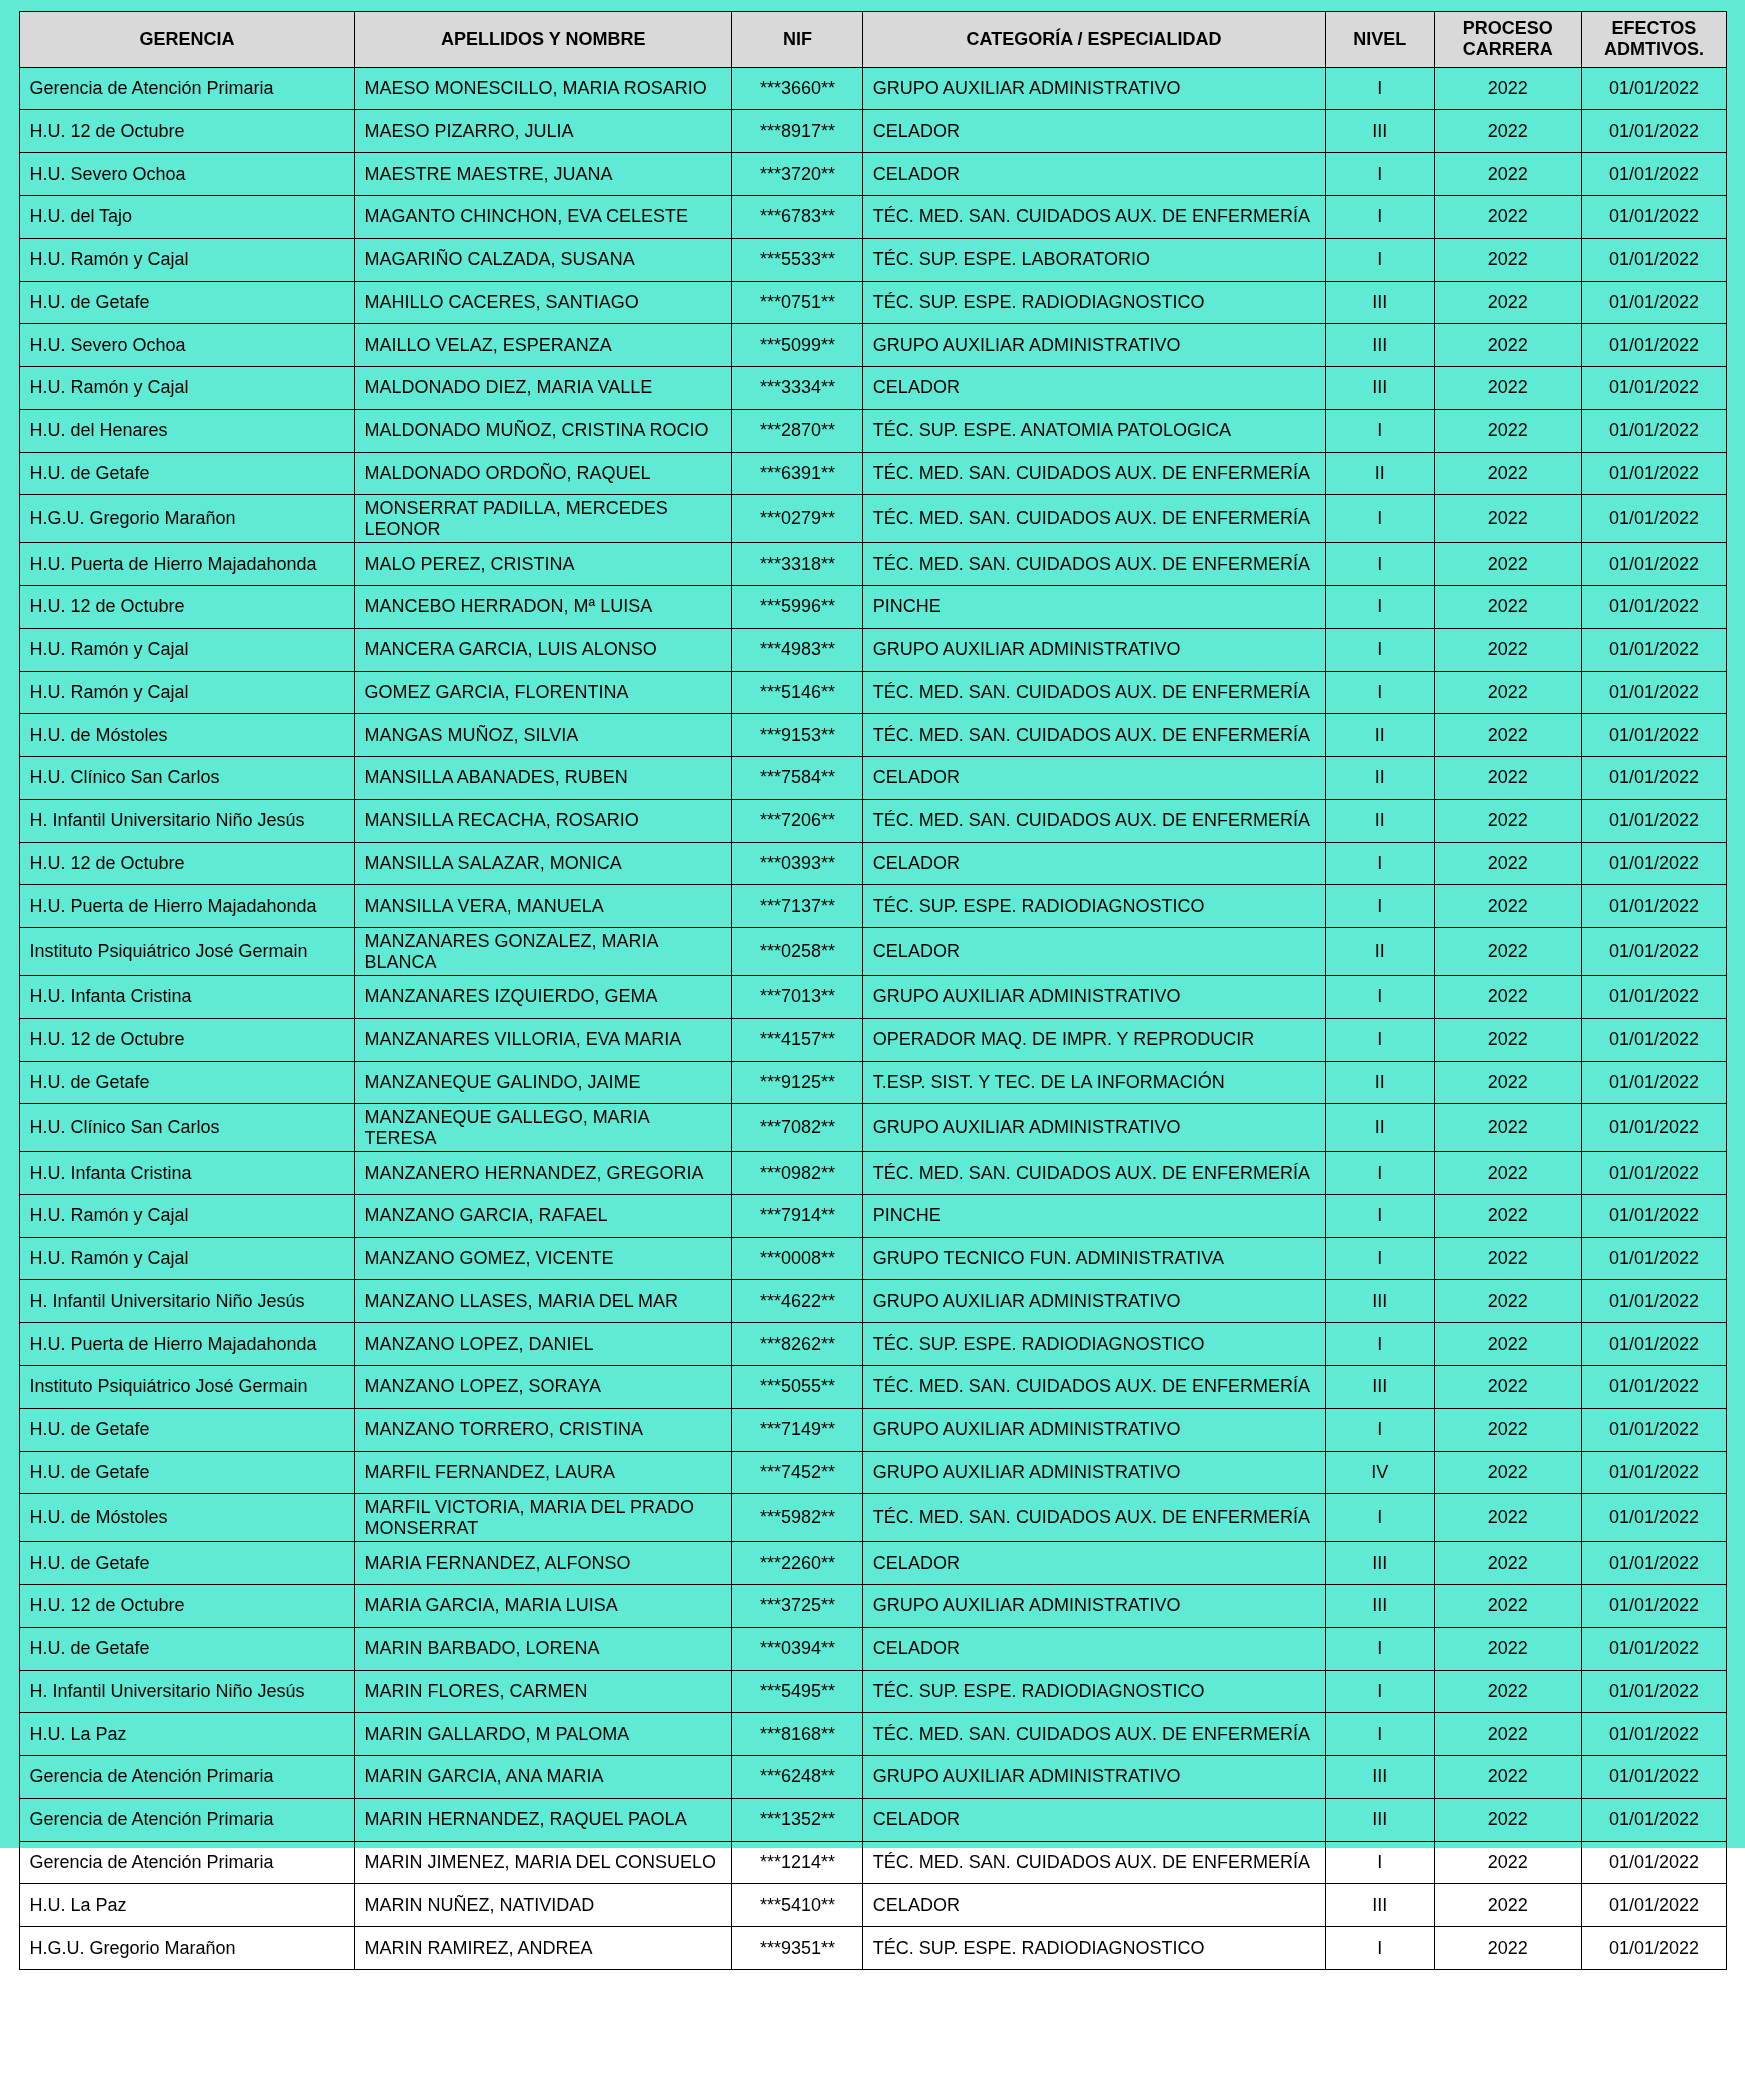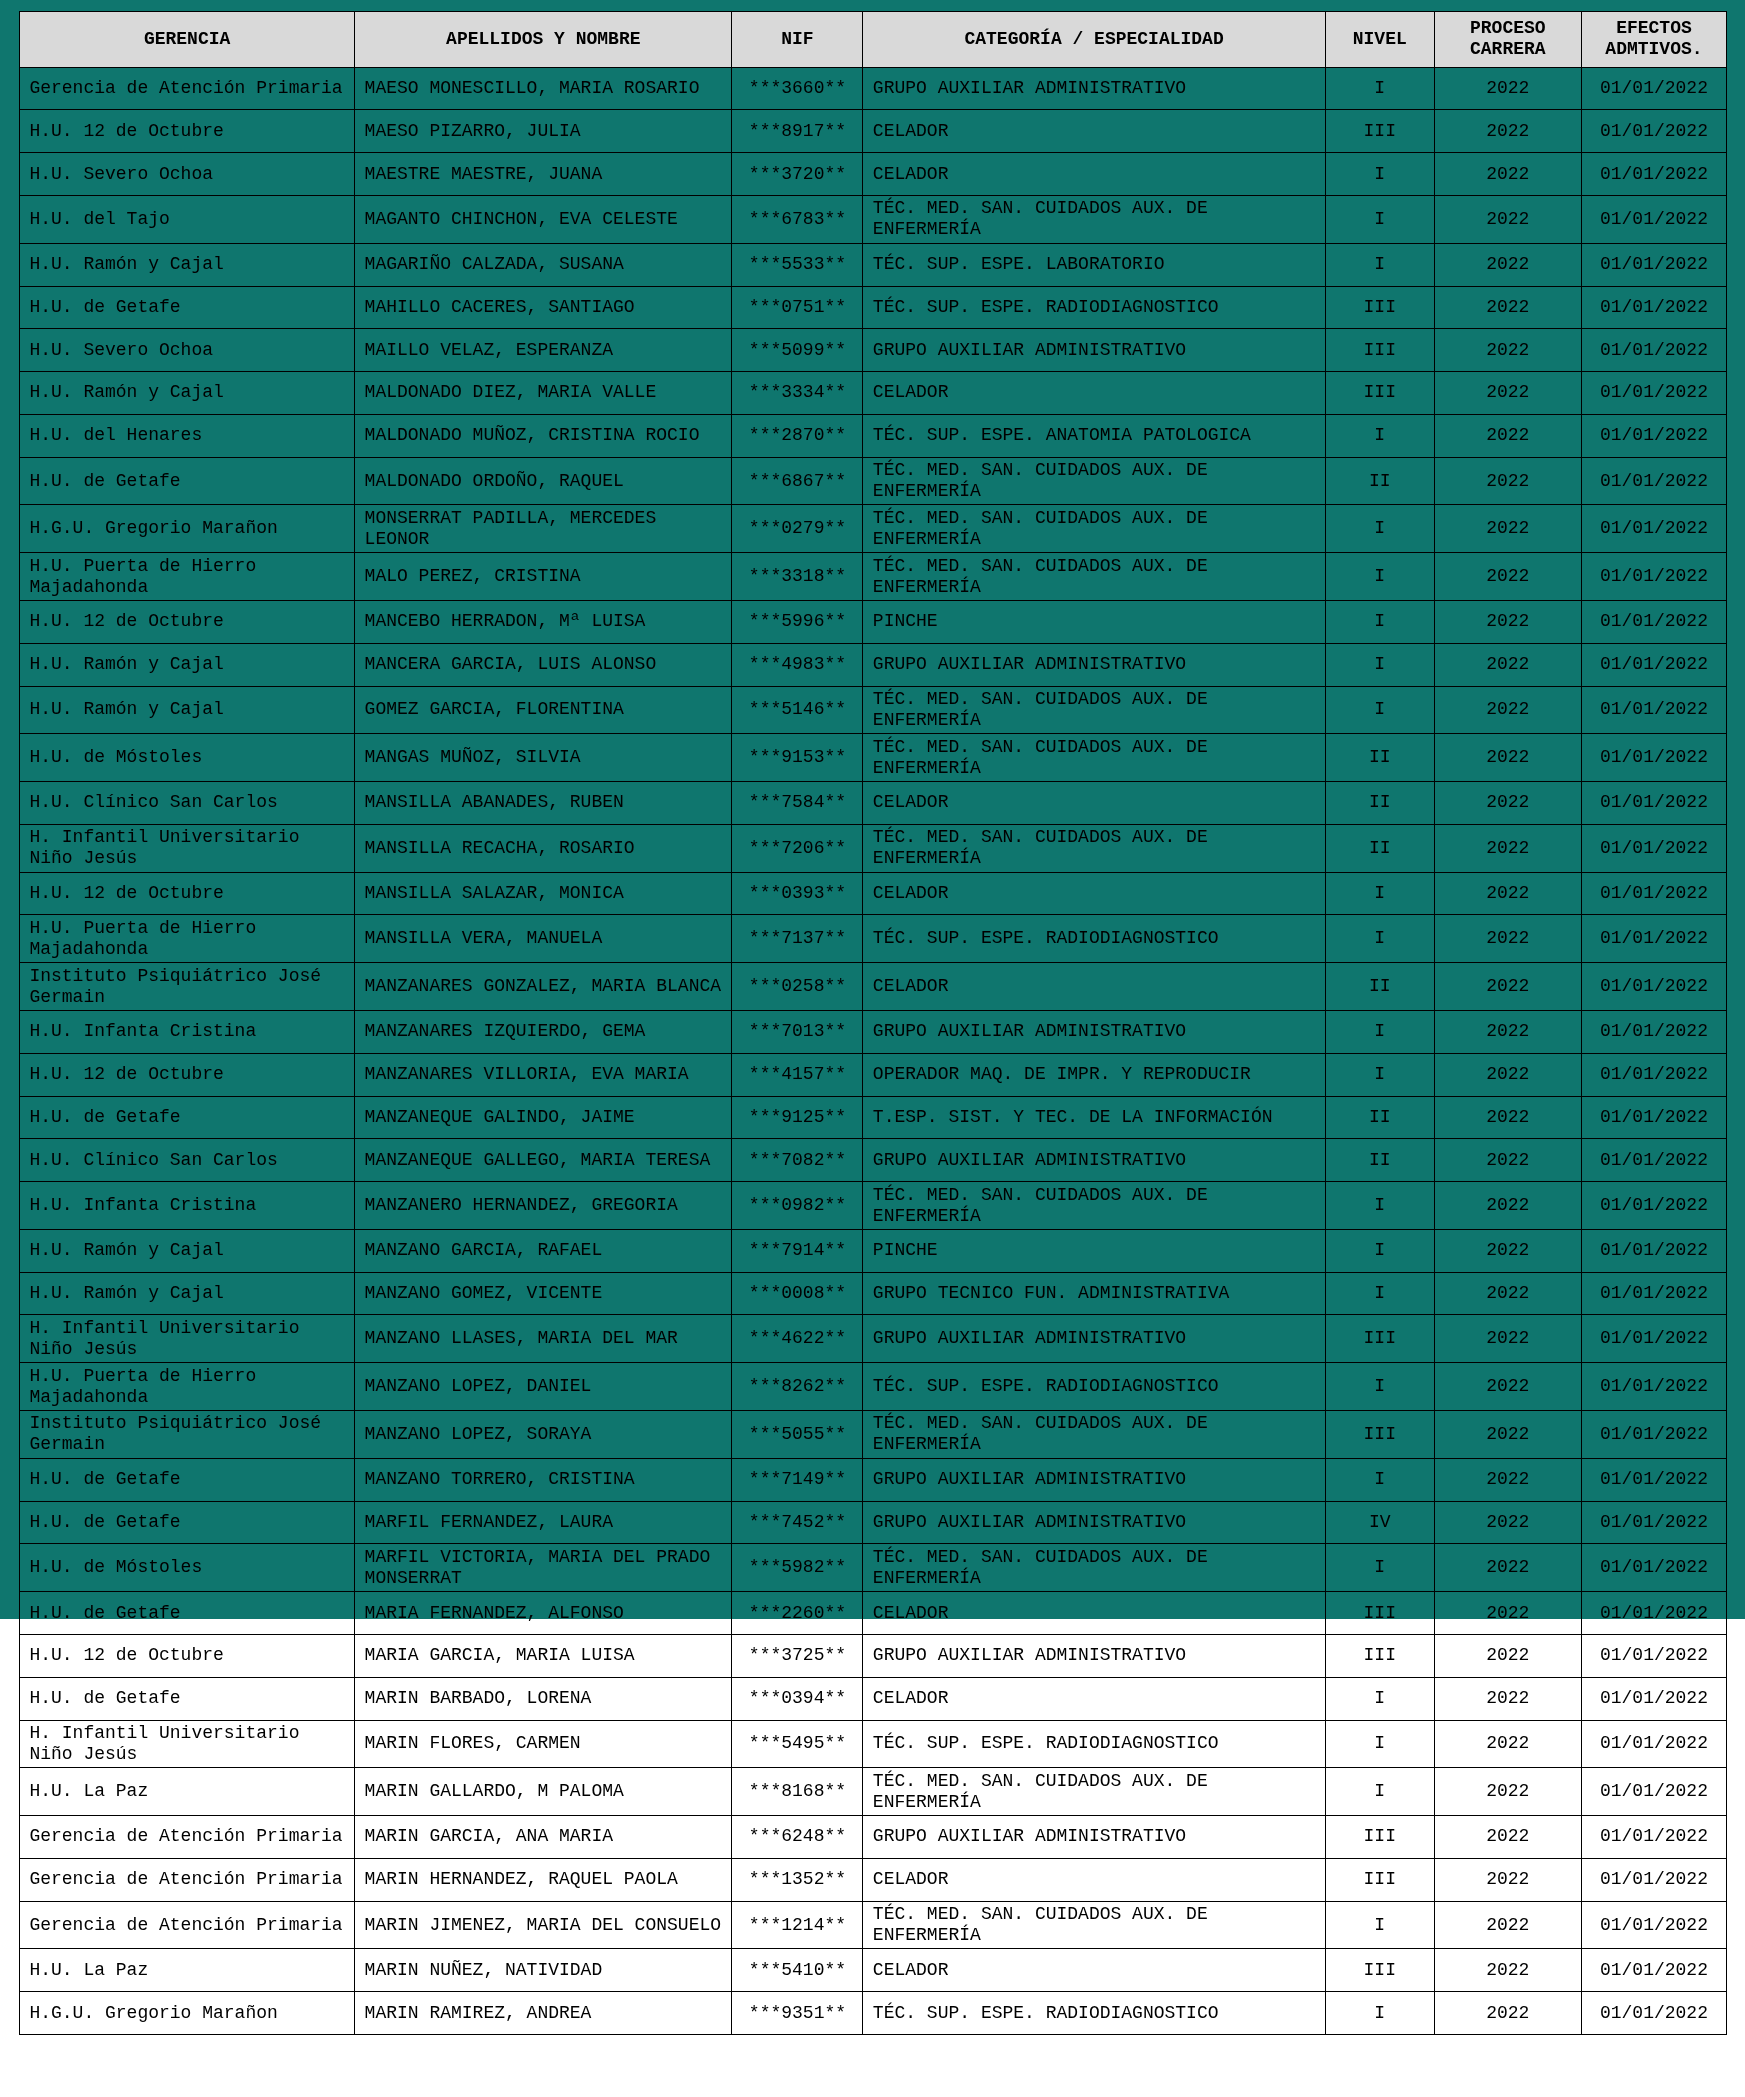--- a/index.html
+++ b/index.html
@@ -8,23 +8,22 @@
     background: #ffffff;
     width: 1745px;
     height: 2097px;
     overflow: hidden;
     font-family: "Liberation Sans", sans-serif;
     color: #000;
   }
   .page {
     position: relative;
     width: 1745px;
-    height: 1619px;
-    background: #0f766e;
-    font-family: Liberation Mono, monospace;
+    height: 1848px;
+    background: #5eead4;
   }
   table.roster {
     position: absolute;
     top: 11px;
     left: 19px;
     width: 1708px;
     border-collapse: collapse;
     table-layout: fixed;
   }
   table.roster th,
@@ -157,21 +156,21 @@
     <td>MALDONADO MUÑOZ, CRISTINA ROCIO</td>
     <td class="ac">***2870**</td>
     <td>TÉC. SUP. ESPE. ANATOMIA PATOLOGICA</td>
     <td class="ac">I</td>
     <td class="ac">2022</td>
     <td class="ac">01/01/2022</td>
   </tr>
         <tr>
     <td>H.U. de Getafe</td>
     <td>MALDONADO ORDOÑO, RAQUEL</td>
-    <td class="ac">***6867**</td>
+    <td class="ac">***6391**</td>
     <td>TÉC. MED. SAN. CUIDADOS AUX. DE ENFERMERÍA</td>
     <td class="ac">II</td>
     <td class="ac">2022</td>
     <td class="ac">01/01/2022</td>
   </tr>
         <tr>
     <td>H.G.U. Gregorio Marañon</td>
     <td>MONSERRAT PADILLA, MERCEDES LEONOR</td>
     <td class="ac">***0279**</td>
     <td>TÉC. MED. SAN. CUIDADOS AUX. DE ENFERMERÍA</td>

